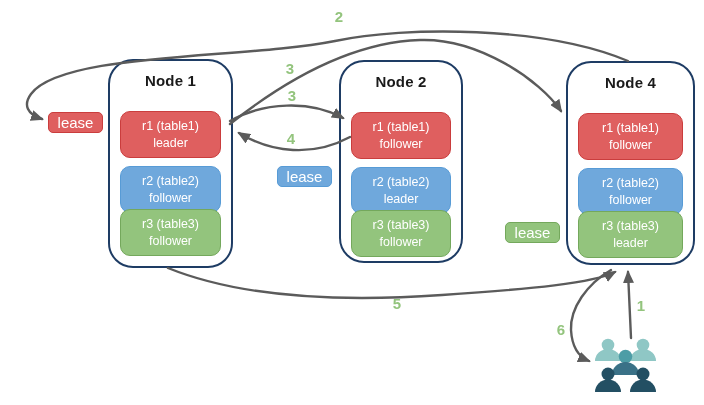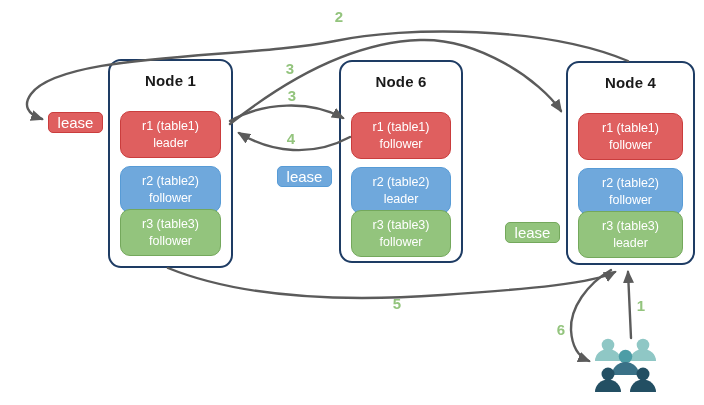--- a/index.html
+++ b/index.html
@@ -2,21 +2,21 @@
 <html><head>
 <meta charset="utf-8">
 <style>
   html,body{margin:0;padding:0;background:#ffffff;}
   .stage{
     position:relative;width:704px;height:405px;overflow:hidden;background:#ffffff;
     font-family:"Liberation Sans",sans-serif;
   }
   .arrows{position:absolute;left:0;top:0;width:704px;height:405px;z-index:3;pointer-events:none;}
   .node{
-    position:absolute;background:#ffffff;border:2px solid #1e3c64;border-radius:13px;
+    position:absolute;background:#ffffff;border:2px solid #1e3c64;border-radius:25px;
     box-sizing:border-box;z-index:2;
   }
   .node-title{
     margin-top:11px;text-align:center;font-size:15px;font-weight:bold;color:#1a1a1a;
     letter-spacing:.2px;
   }
   .replica{
     position:absolute;left:10px;right:10px;height:47px;border-radius:10px;
     display:flex;flex-direction:column;align-items:center;justify-content:center;
     color:#ffffff;font-size:12.5px;line-height:1.3;box-sizing:border-box;text-align:center;
@@ -82,21 +82,21 @@
       <span>r2 (table2)</span>
       <span>follower</span>
     </div>
     <div class="replica green r-bot">
       <span>r3 (table3)</span>
       <span>follower</span>
     </div>
   </div>
 
   <div class="node" style="left:339px;top:60px;width:124px;height:203px;">
-    <div class="node-title">Node 6</div>
+    <div class="node-title">Node 2</div>
     <div class="replica red r-top">
       <span>r1 (table1)</span>
       <span>follower</span>
     </div>
     <div class="replica blue r-mid">
       <span>r2 (table2)</span>
       <span>leader</span>
     </div>
     <div class="replica green r-bot">
       <span>r3 (table3)</span>

